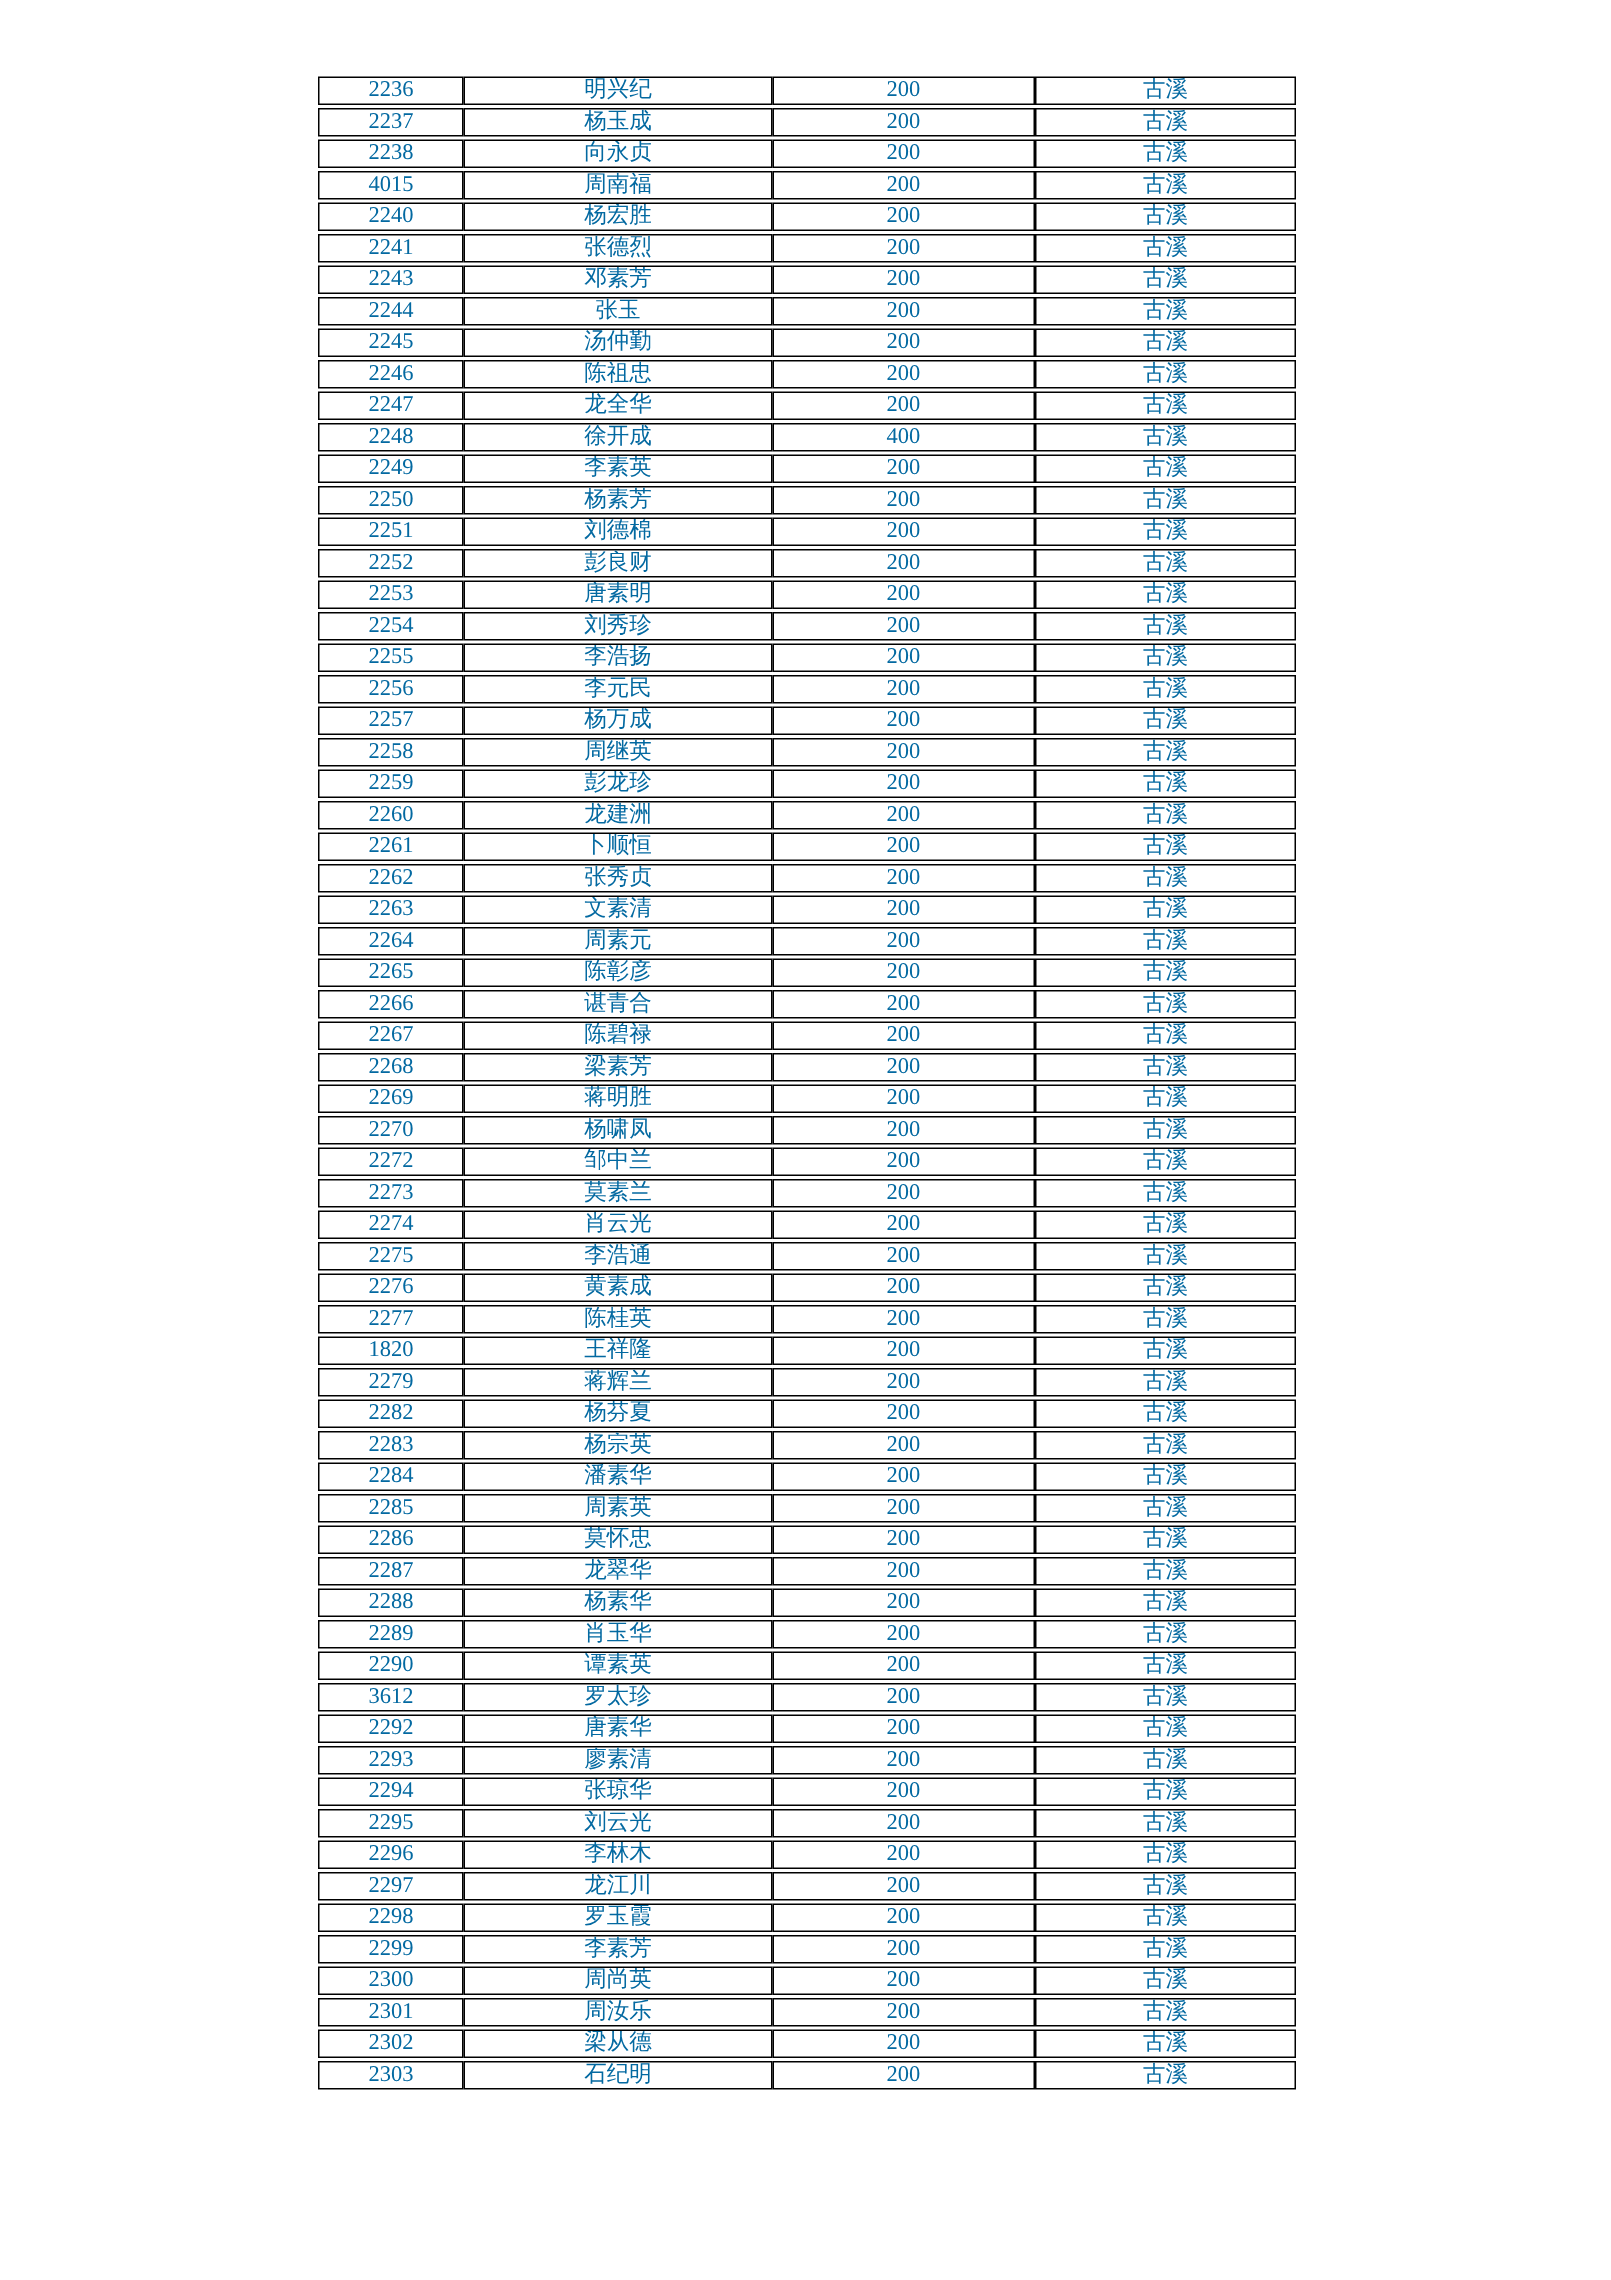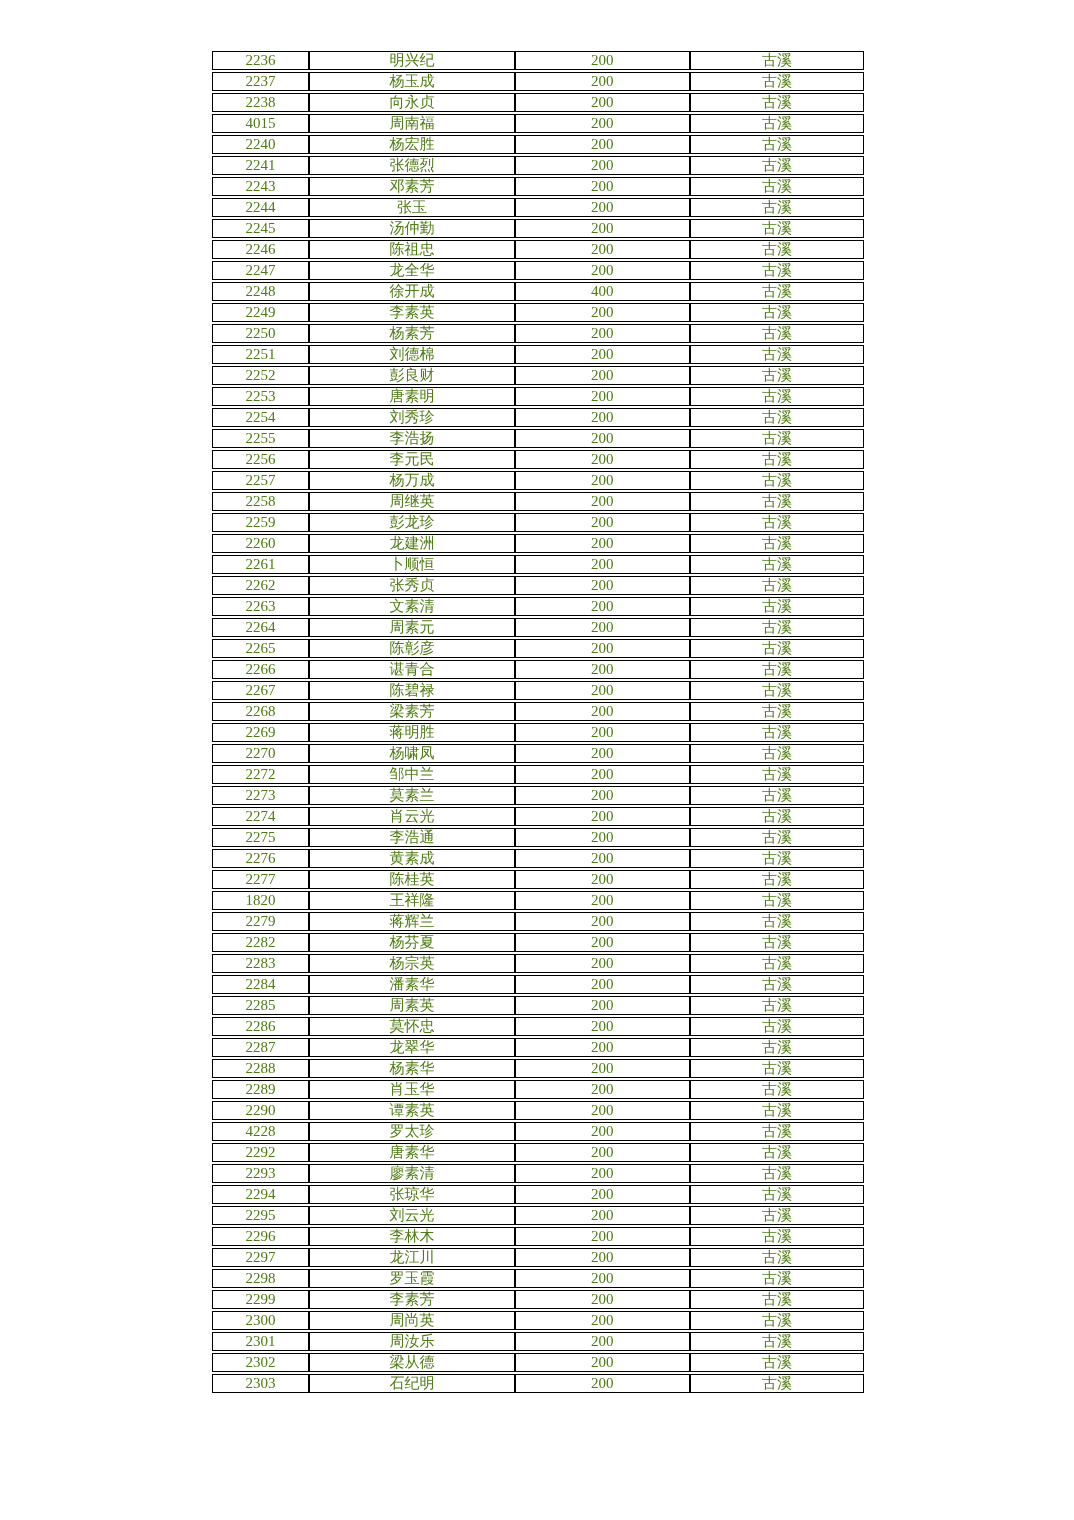--- a/index.html
+++ b/index.html
@@ -17,21 +17,21 @@
   }
   table.roster {
     position: absolute;
     left: 212px;
     top: 49px;
     width: 652px;
     table-layout: fixed;
     border-collapse: separate;
     border-spacing: 0 2px;
     font-size: 15px;
-    color: #4d7c0f;
+    color: #0369a1;
   }
   table.roster col.c1 { width: 96px; }
   table.roster col.c2 { width: 203px; }
   table.roster col.c3 { width: 173px; }
   table.roster col.c4 { width: 172px; }
   table.roster td {
     border: 1px solid #000000;
     height: 17px;
     line-height: 17px;
     padding: 0;
@@ -353,21 +353,21 @@
           <td>200</td>
           <td>古溪</td>
         </tr>
         <tr>
           <td>2290</td>
           <td>谭素英</td>
           <td>200</td>
           <td>古溪</td>
         </tr>
         <tr>
-          <td>4228</td>
+          <td>3612</td>
           <td>罗太珍</td>
           <td>200</td>
           <td>古溪</td>
         </tr>
         <tr>
           <td>2292</td>
           <td>唐素华</td>
           <td>200</td>
           <td>古溪</td>
         </tr>

